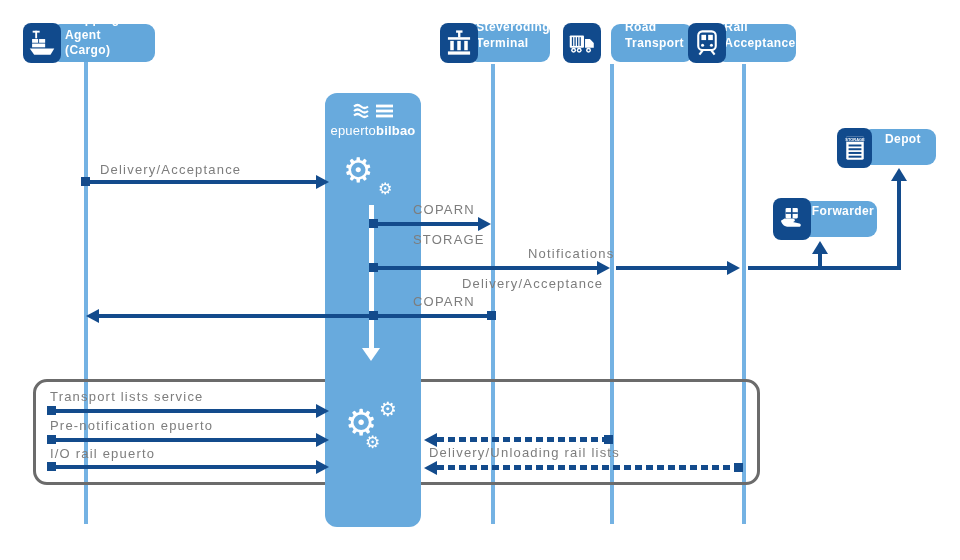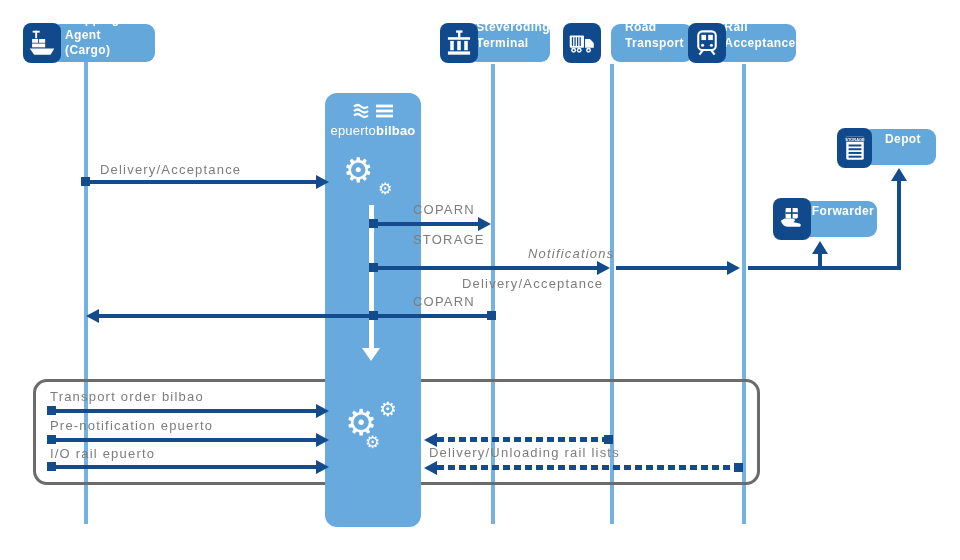--- a/index.html
+++ b/index.html
@@ -89,40 +89,40 @@
   <div class="sq" style="left:81px;top:177px;"></div>
   <div class="hline" style="left:85px;top:180px;width:231px;"></div>
   <div class="head-r" style="left:316px;top:175px;"></div>
 
   <div class="msg-label" style="left:413px;top:202px;">COPARN</div>
   <div class="msg-label" style="left:413px;top:232px;">STORAGE</div>
   <div class="sq" style="left:369px;top:219px;"></div>
   <div class="hline" style="left:373px;top:222px;width:105px;"></div>
   <div class="head-r" style="left:478px;top:217px;"></div>
 
-  <div class="msg-label" style="left:528px;top:246px;font-style:italic;">Notifications</div>
+  <div class="msg-label" style="left:528px;top:246px;">Notifications</div>
   <div class="msg-label" style="left:462px;top:276px;">Delivery/Acceptance</div>
   <div class="sq" style="left:369px;top:263px;"></div>
   <div class="hline" style="left:373px;top:266px;width:224px;"></div>
   <div class="head-r" style="left:597px;top:261px;"></div>
   <div class="hline" style="left:616px;top:266px;width:111px;"></div>
   <div class="head-r" style="left:727px;top:261px;"></div>
   <div class="hline" style="left:748px;top:266px;width:153px;"></div>
   <div class="vline" style="left:897px;top:181px;height:89px;"></div>
   <div class="head-u" style="left:891px;top:168px;"></div>
   <div class="vline" style="left:818px;top:254px;height:16px;"></div>
   <div class="head-u" style="left:812px;top:241px;"></div>
 
   <div class="msg-label" style="left:413px;top:294px;">COPARN</div>
   <div class="head-l" style="left:86px;top:309px;"></div>
   <div class="hline" style="left:99px;top:314px;width:390px;"></div>
   <div class="sq" style="left:369px;top:311px;"></div>
   <div class="sq" style="left:487px;top:311px;"></div>
 
-  <div class="msg-label" style="left:50px;top:389px;">Transport order bilbao</div>
+  <div class="msg-label" style="left:50px;top:389px;">Transport lists service</div>
   <div class="sq" style="left:47px;top:406px;"></div>
   <div class="hline" style="left:51px;top:409px;width:265px;"></div>
   <div class="head-r" style="left:316px;top:404px;"></div>
 
   <div class="msg-label" style="left:50px;top:418px;">Pre-notification epuerto</div>
   <div class="sq" style="left:47px;top:435px;"></div>
   <div class="hline" style="left:51px;top:438px;width:265px;"></div>
   <div class="head-r" style="left:316px;top:433px;"></div>
 
   <div class="msg-label" style="left:50px;top:446px;">I/O rail epuerto</div>

